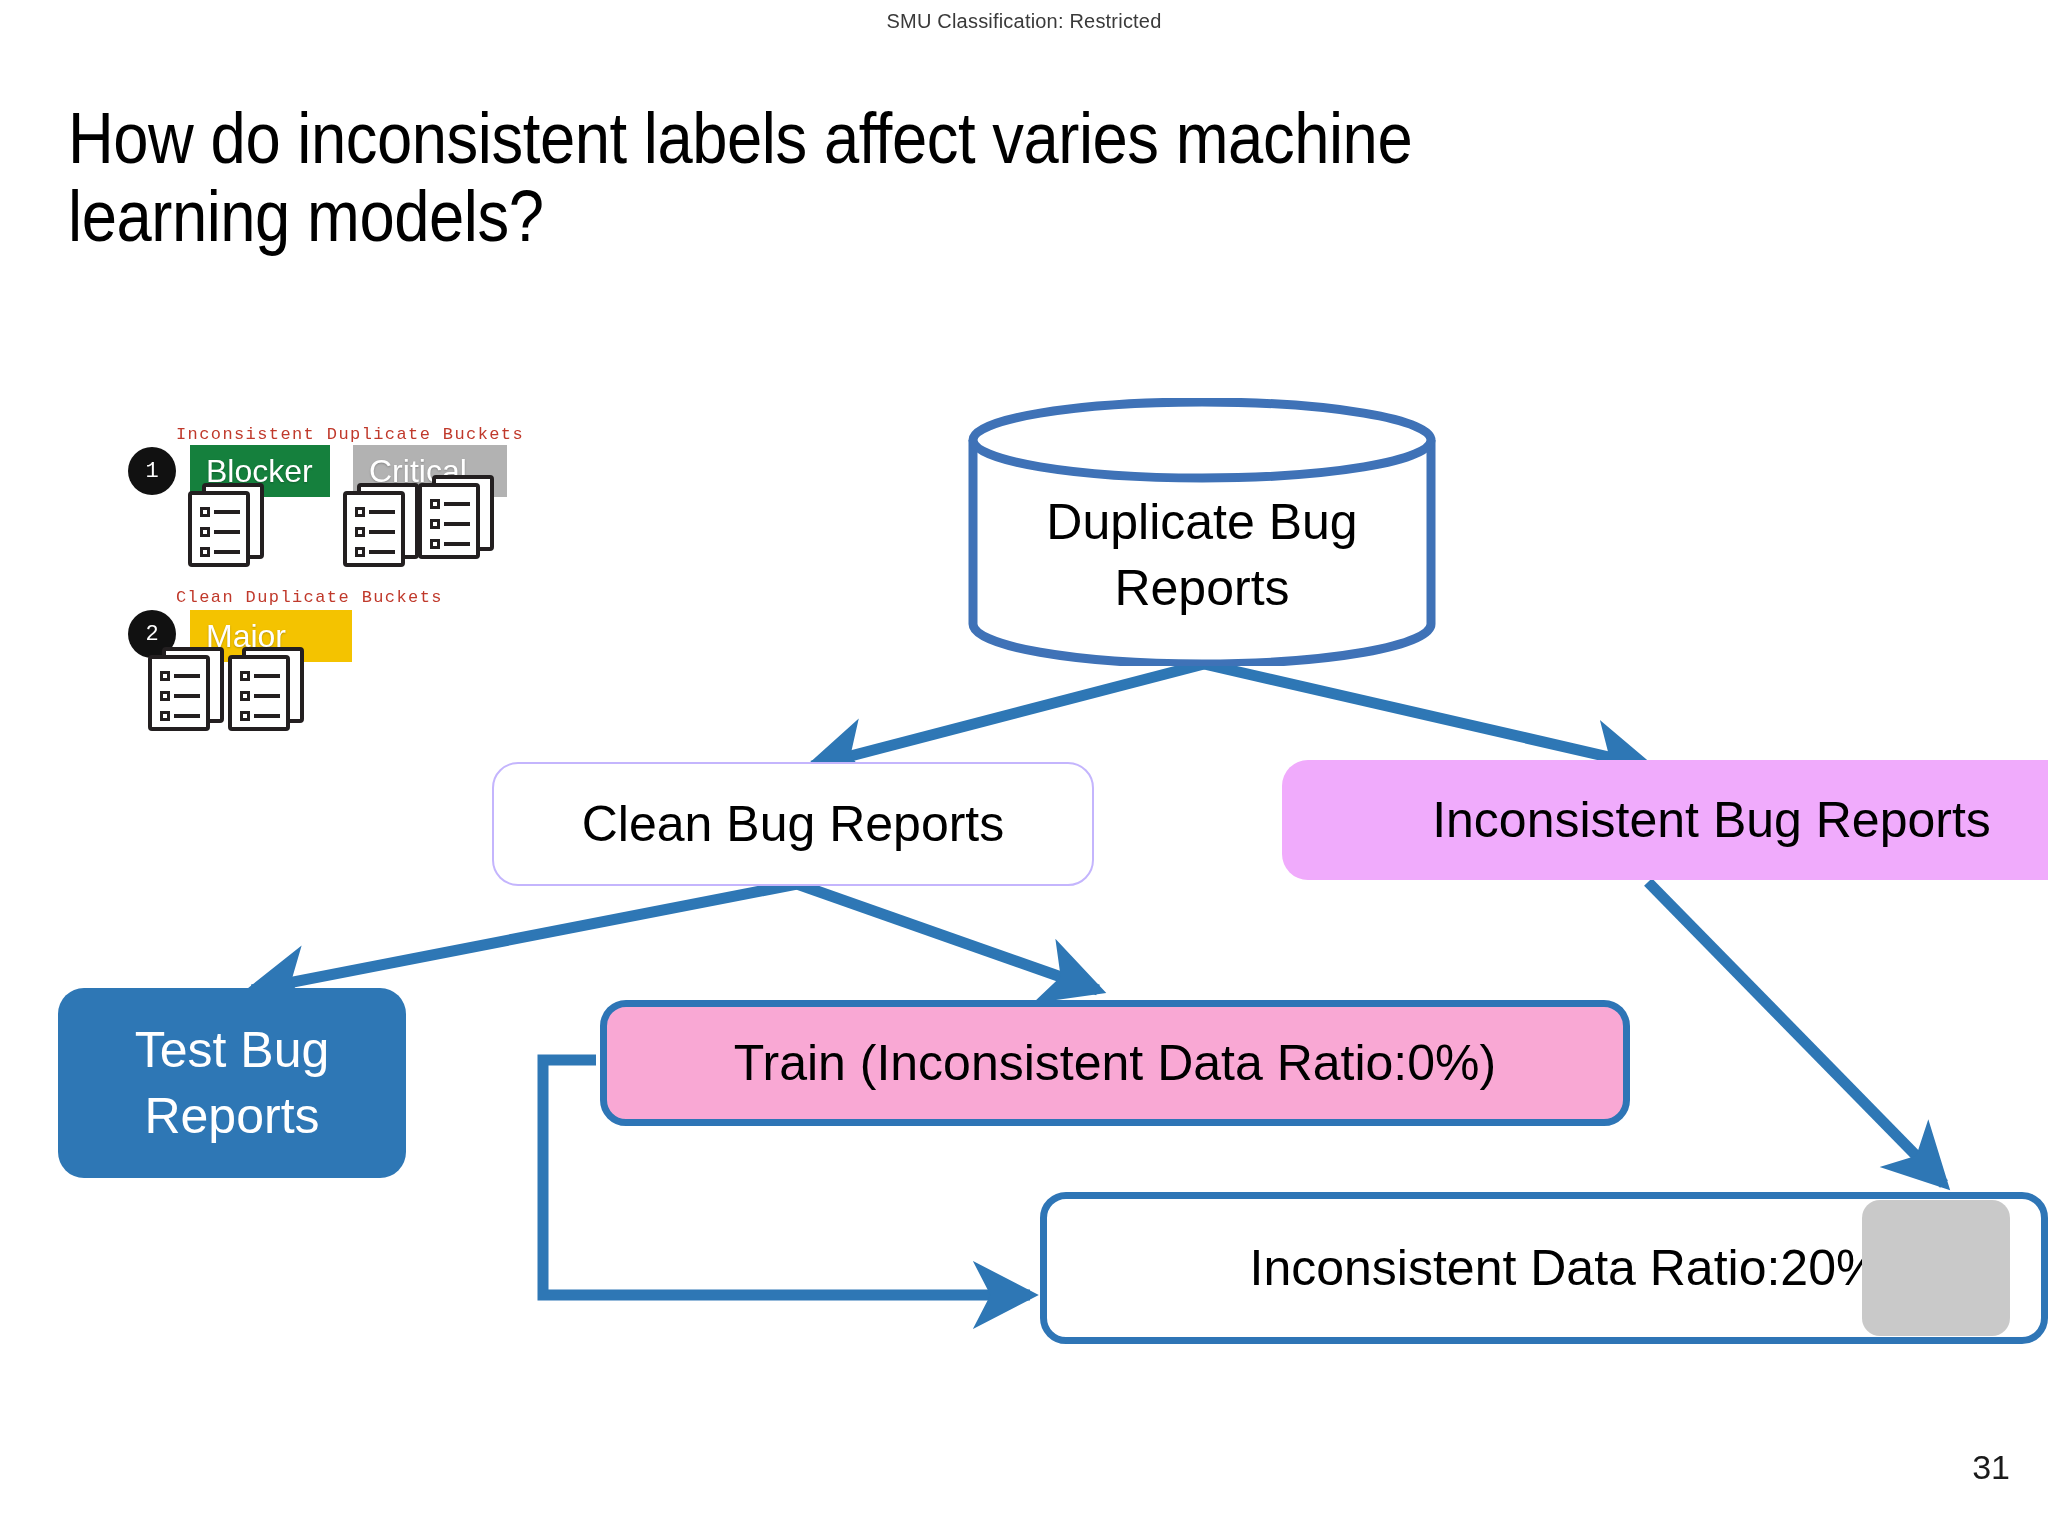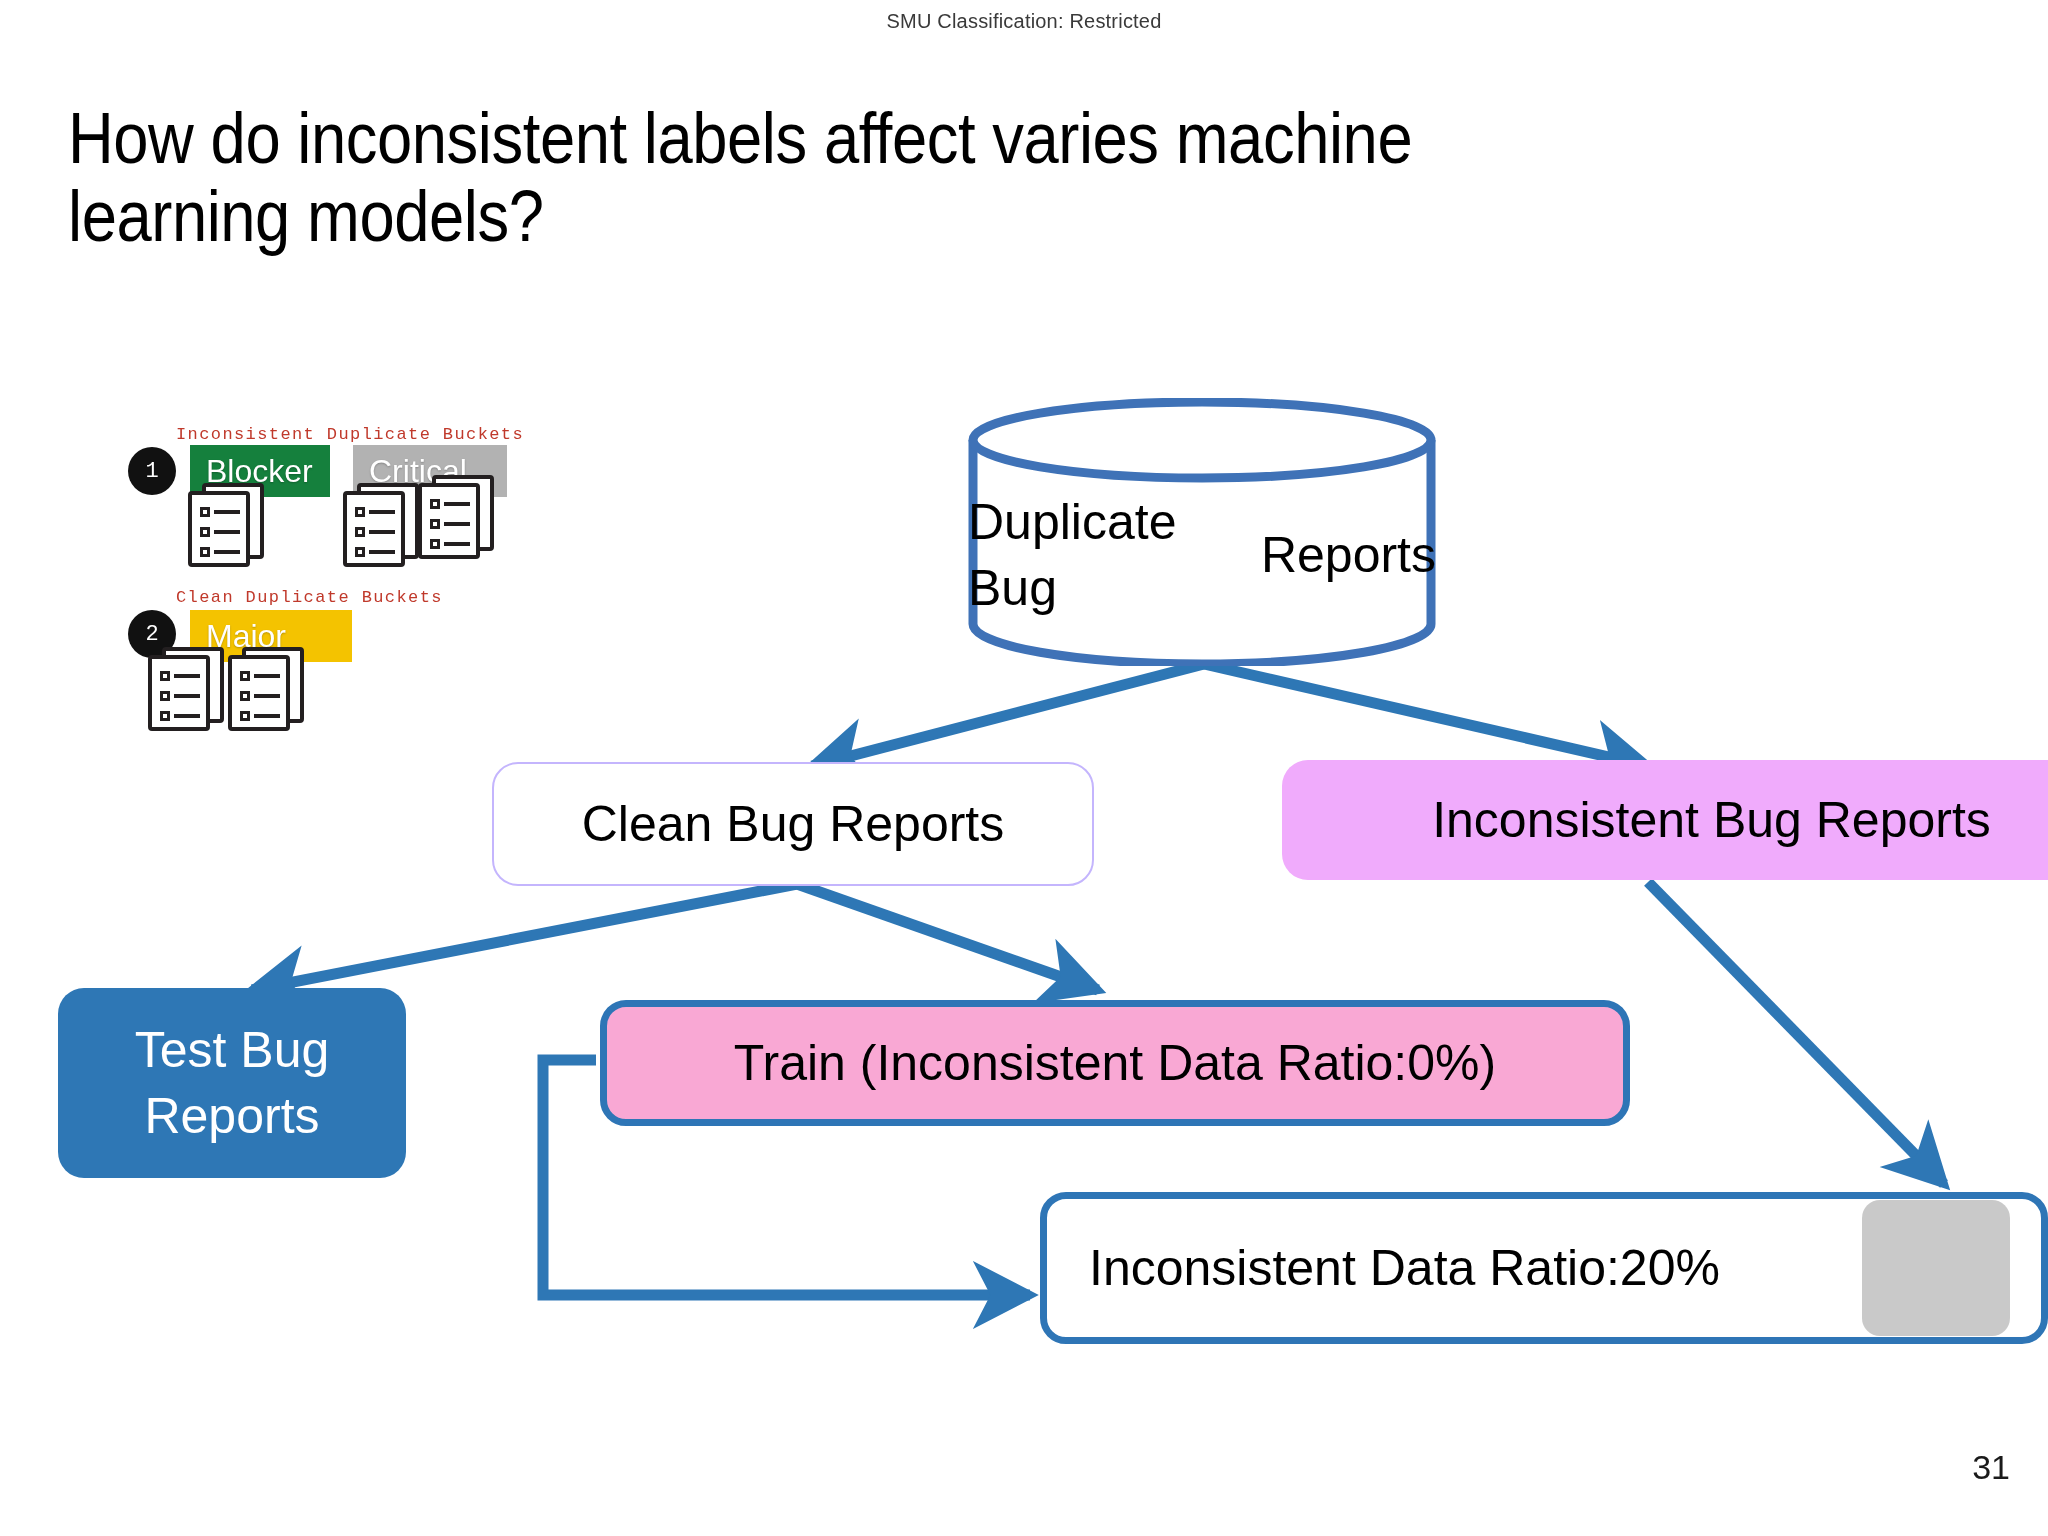--- a/index.html
+++ b/index.html
@@ -78,21 +78,21 @@
     text-align:center;
     font-family:"Liberation Sans Narrow","Liberation Sans",sans-serif;
     color:#000;
   }
   .rounded { border-radius:26px; }
 
   .cyl { position:absolute; left:968px; top:398px; width:468px; height:268px; }
   .cyl svg { position:absolute; left:0; top:0; }
   .cyl .cyl-text {
     position:absolute; left:0; top:46px; width:468px; height:222px;
-    display:flex; flex-direction:row; align-items:center; justify-content:center;
+    display:flex; flex-direction:column; align-items:center; justify-content:center;
     font-family:"Liberation Sans","DejaVu Sans",sans-serif;
     font-size:50px; line-height:1.32; color:#000;
   }
 
   .n-clean {
     left:492px; top:762px; width:602px; height:124px;
     background:#fff; border:2px solid #c4b5fd;
     font-size:50px;
   }
   .n-inconsistent {
@@ -106,21 +106,21 @@
     font-family:"Liberation Sans","DejaVu Sans",sans-serif;
   }
   .n-train {
     left:600px; top:1000px; width:1030px; height:126px;
     background:#f9a8d4; border:7px solid #2e75b6;
     font-size:50px;
   }
   .n-ratio {
     left:1040px; top:1192px; width:1008px; height:152px;
     background:#fff; border:7px solid #2e75b6;
-    font-size:50px; justify-content:flex-start; padding-left:42px;
+    font-size:50px; justify-content:center; padding-left:42px;
   }
   .n-ratio-gray {
     position:absolute; left:1862px; top:1200px; width:148px; height:136px;
     background:#c9c9c9; border-radius:18px;
   }
 
   
   .arrows { position:absolute; left:0; top:0; width:2048px; height:1536px; pointer-events:none; }
 
   

